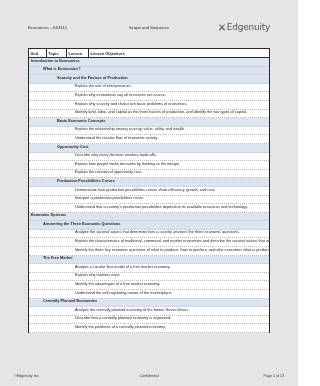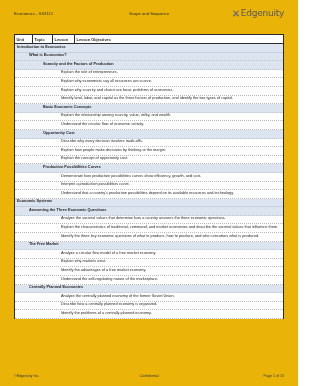--- a/index.html
+++ b/index.html
@@ -14,22 +14,22 @@
     font-family: "Liberation Sans", sans-serif;
     color: #231f20;
     -webkit-font-smoothing: none;
   }
 
   .page {
     position: relative;
     width: 298px;
     height: 386px;
     box-sizing: border-box;
-    padding: 0;
-    background: #eab308;
+    padding: 14px;
+    background: #e5e5e5;
   }
 
   
   .doc-header {
     position: relative;
     height: 32px;
     margin: 0 14px 0 14px;
     display: flex;
     align-items: flex-start;
     padding-top: 9px;

